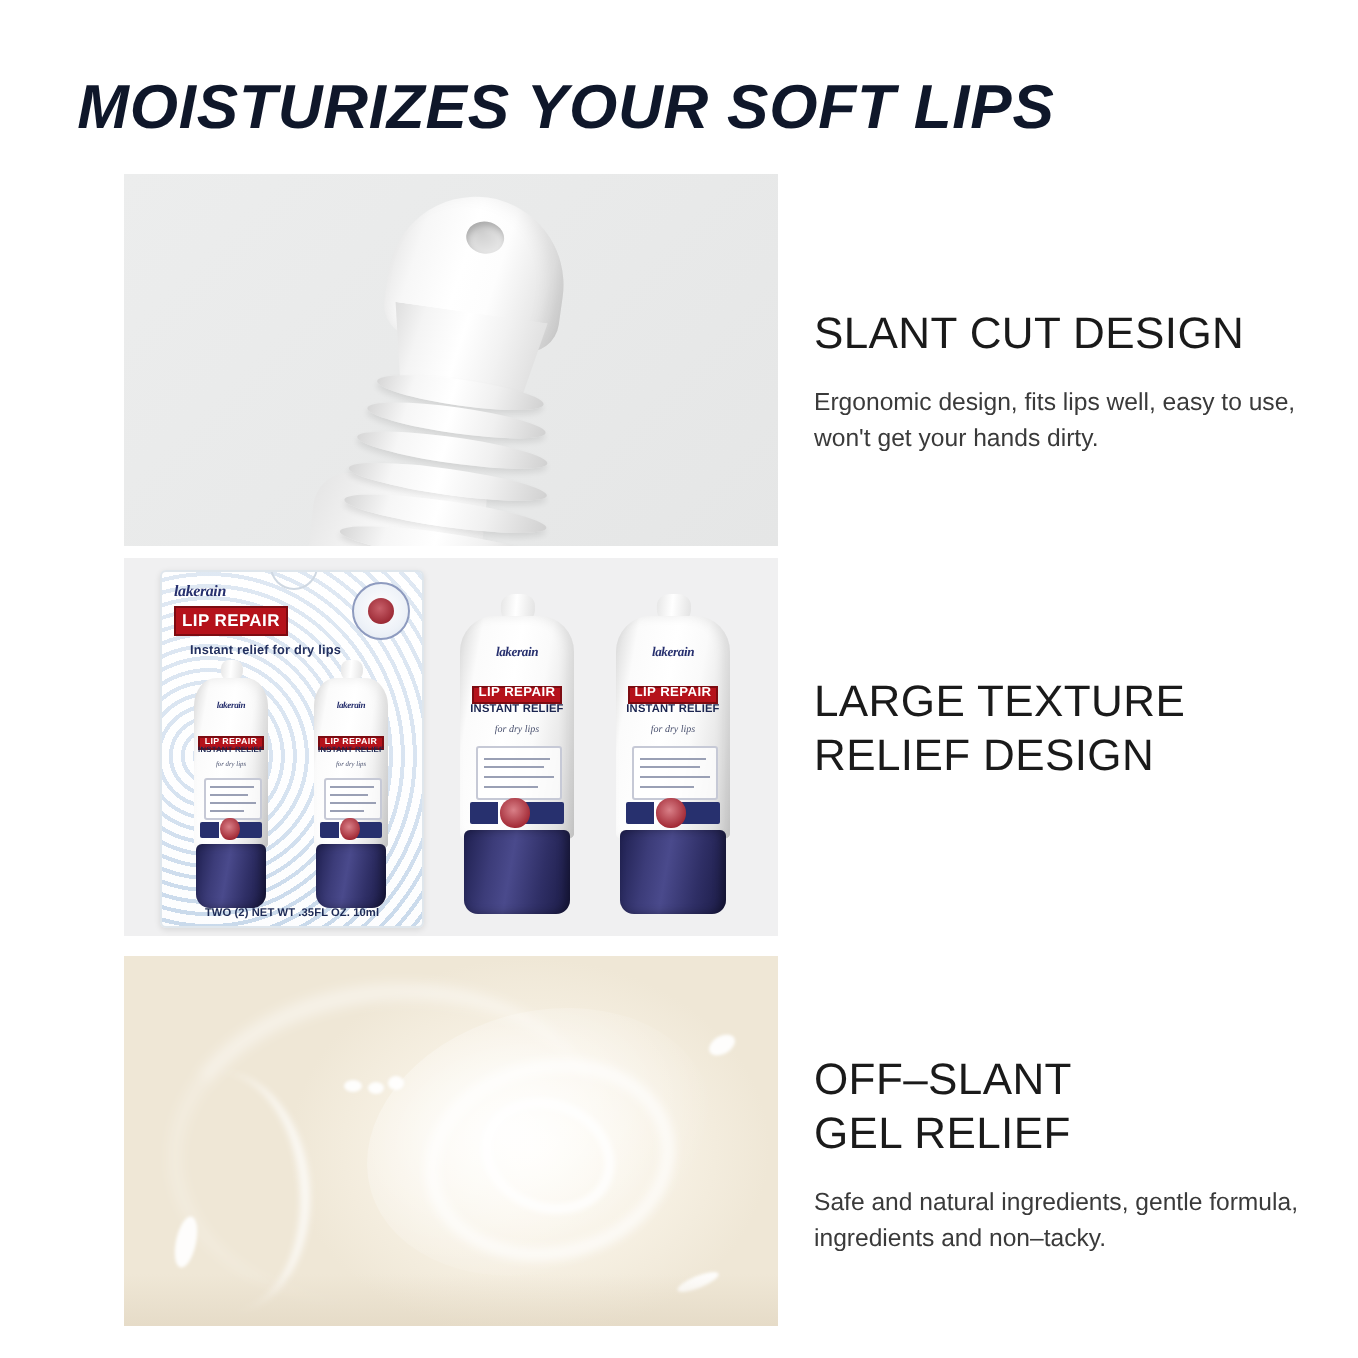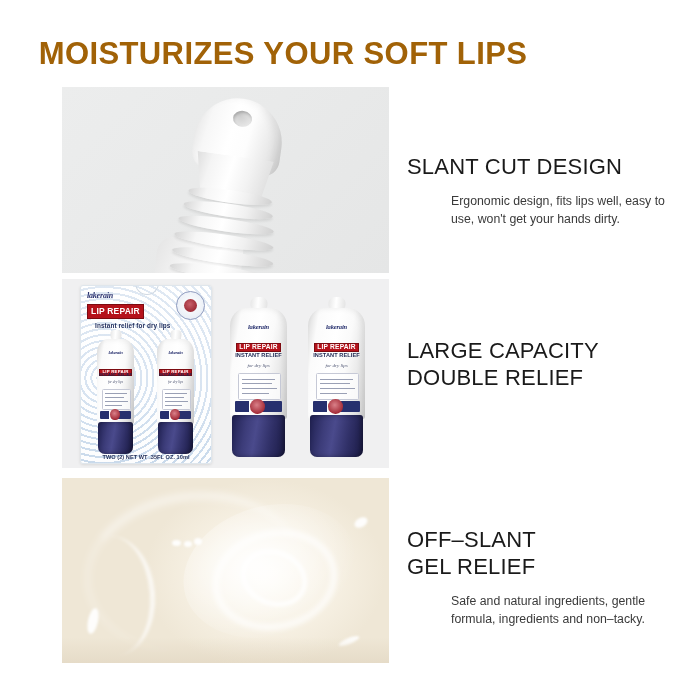--- a/index.html
+++ b/index.html
@@ -18,23 +18,24 @@
   
   .page-title {
     position: absolute;
     left: 0;
     top: 36px;
     width: 566px;
     text-align: center;
     font-size: 31px;
     font-weight: bold;
     letter-spacing: 0.4px;
-    color: #a16207;
+    color: #0f172a;
     font-family: "Liberation Sans", sans-serif;
     white-space: nowrap;
+    font-style: italic;
   }
 
   
   .feature-row {
     position: absolute;
     left: 62px;
     width: 617px;
   }
   .media-panel {
     position: absolute;
@@ -57,21 +58,20 @@
     letter-spacing: 0.2px;
     font-family: "Liberation Sans", sans-serif;
   }
   .feat-body {
     margin-top: 13px;
     font-size: 12.3px;
     font-weight: 400;
     color: #3a3a3a;
     line-height: 17.5px;
     font-family: "Liberation Sans", sans-serif;
-    margin-left: 44px;
   }
 
   
   #row-slant   { top: 87px;  height: 186px; }
   #row-slant   .media-panel { height: 186px; }
   #row-slant   .text-col { top: 66px; }
 
   #row-capacity { top: 279px; height: 189px; padding-left: 12px; }
   #row-capacity .media-panel { height: 189px; }
   #row-capacity .text-col { top: 58px; }
@@ -602,22 +602,22 @@
           </div>
           <div class="tube-cap"></div>
         </div>
       </div>
 
     </div>
   </div>
 
   <div class="text-col">
     <div class="feat-heading">
-      <div>LARGE CAPACITY</div>
-      <div>DOUBLE RELIEF</div>
+      <div>LARGE TEXTURE</div>
+      <div>RELIEF DESIGN</div>
     </div>
   </div>
 </section>
 
 <section class="feature-row" id="row-texture">
 
   <div class="media-panel">
     <div class="gel-scene">
       <div class="gel-swirl gs4"></div>
       <div class="gel-swirl gs1"></div>

